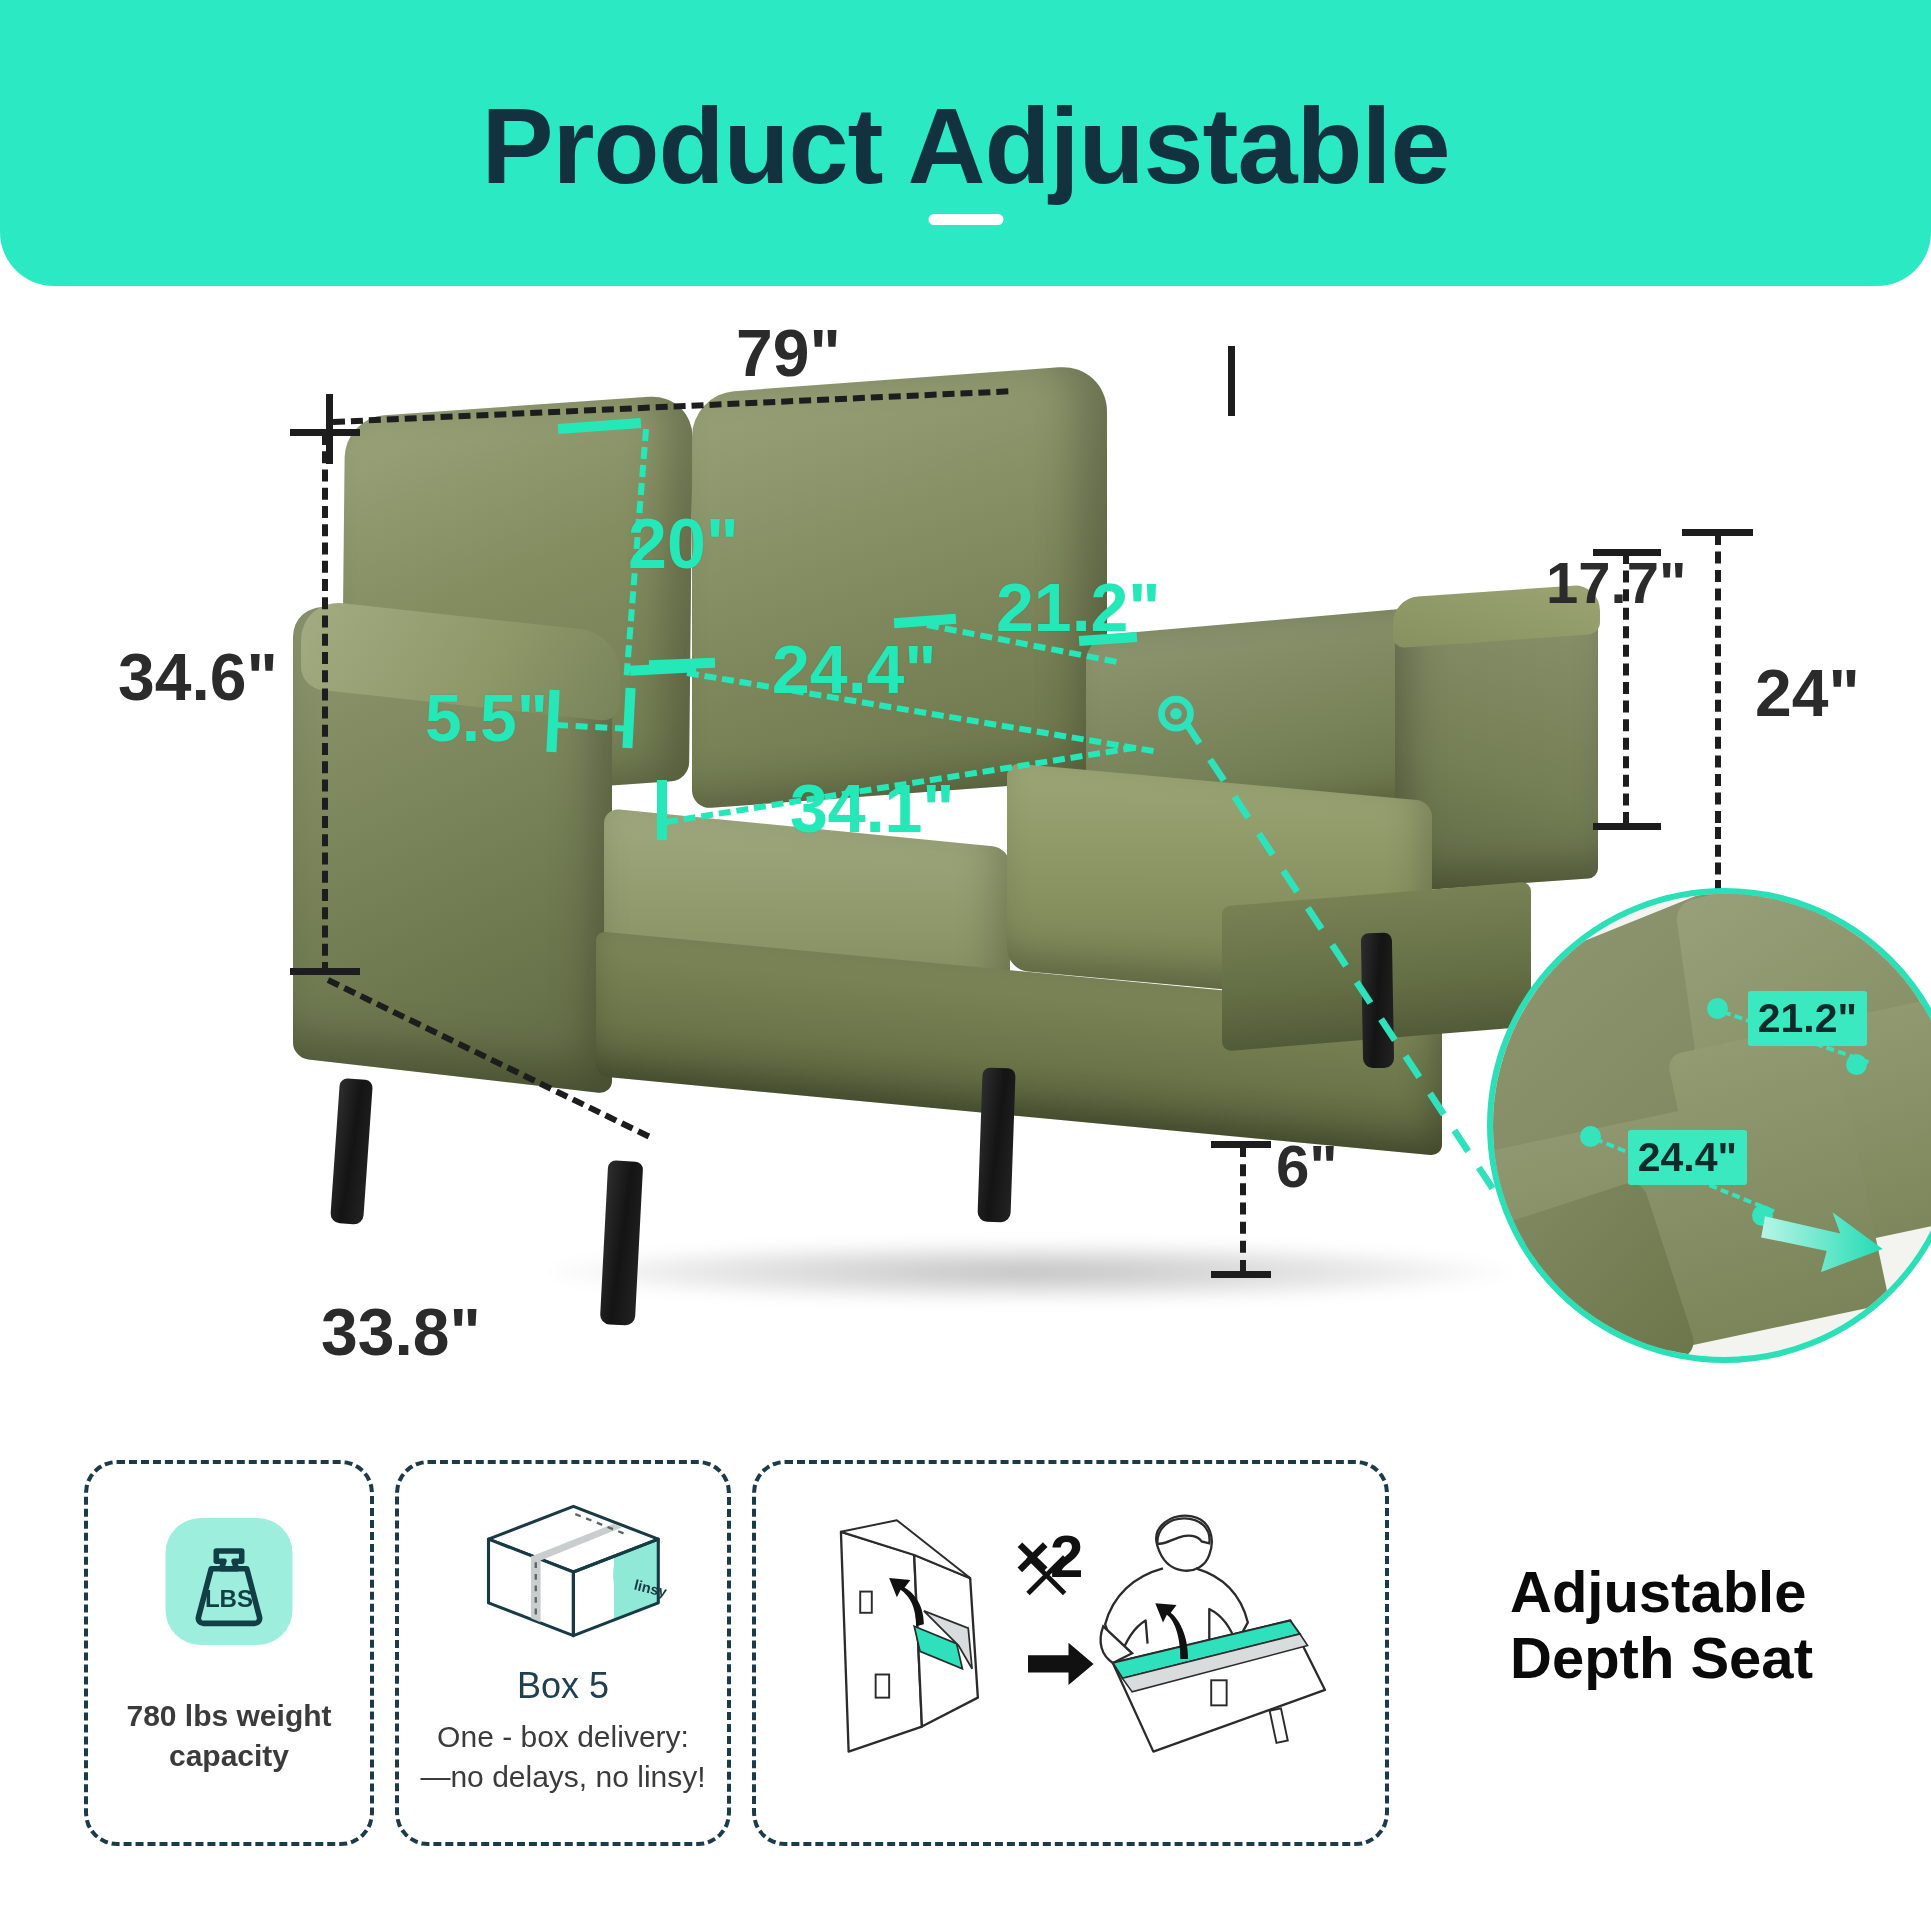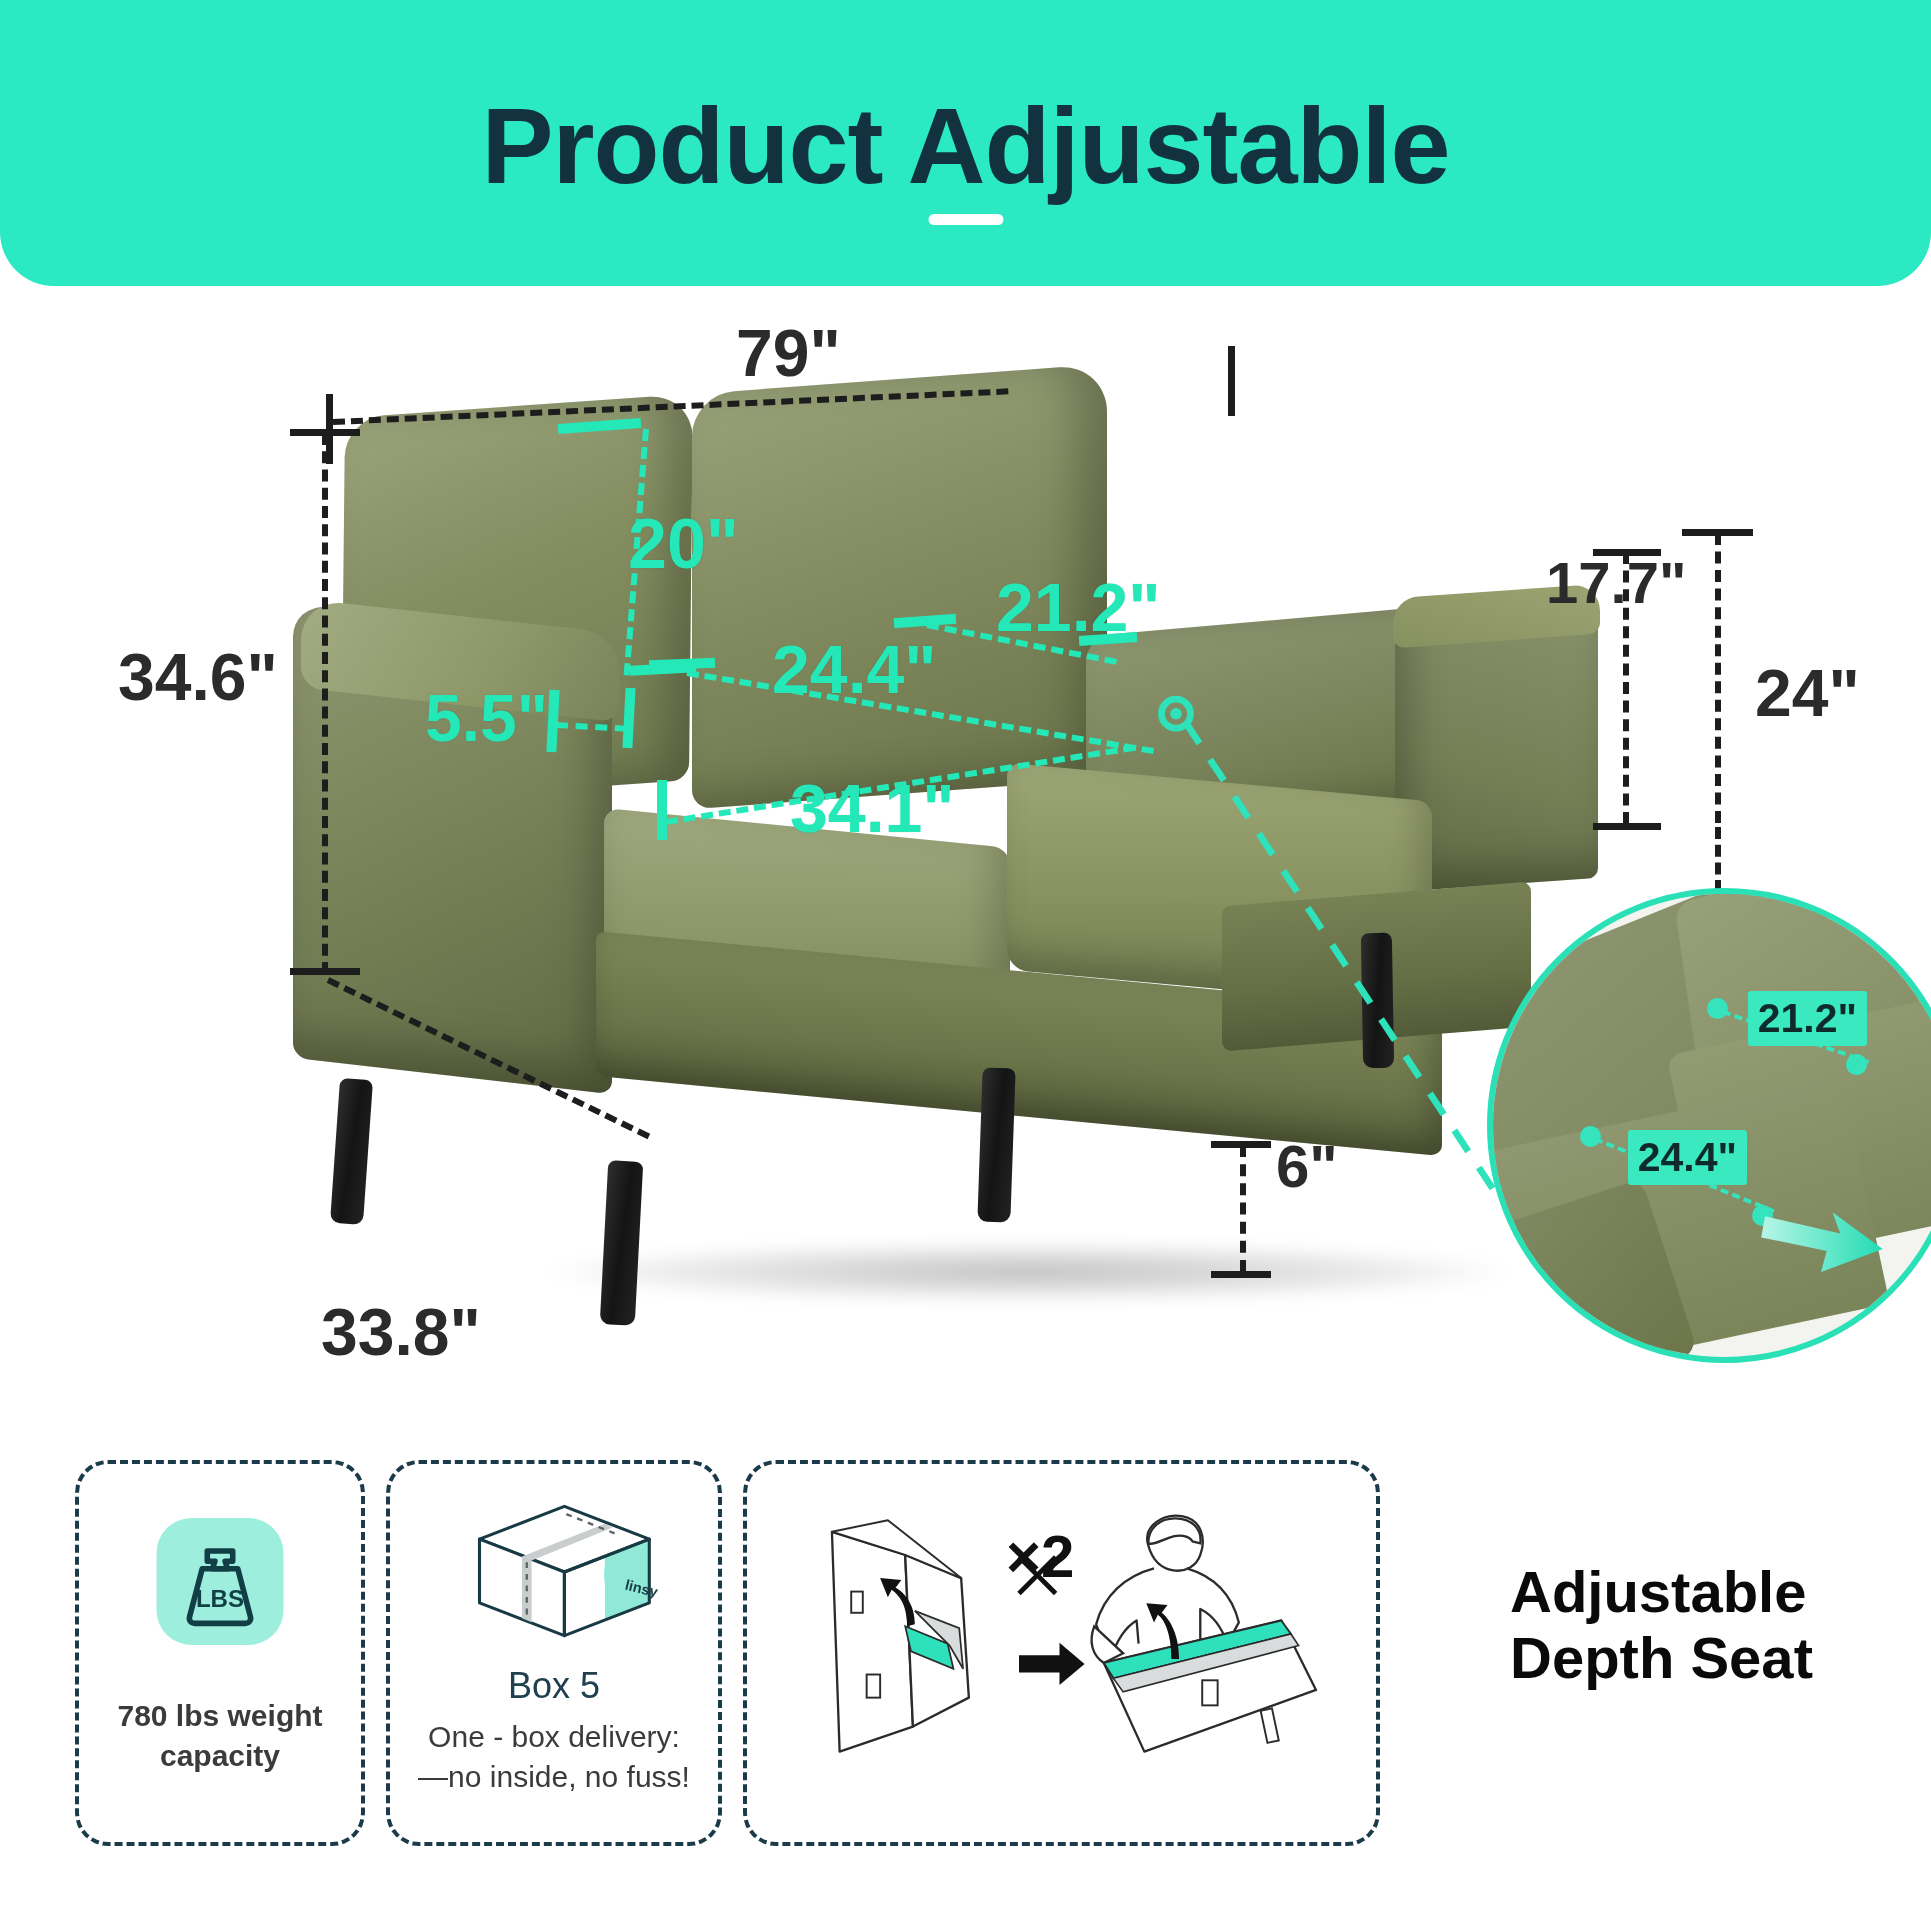--- a/index.html
+++ b/index.html
@@ -135,21 +135,21 @@
   .co-tag{position:absolute;background:#3ae9c0;color:#0f2a2a;font-weight:bold;
      padding:3.9px 9.7px;border-radius:2.9px;font-family:"Liberation Sans",sans-serif;}
   .co-dot{position:absolute;width:21px;height:21px;border-radius:50%;background:#35e3bd;}
   .co-dash{position:absolute;height:0;border-top:4.8px dashed #35e3bd;}
 
   .callout-cap{position:absolute;left:1487px;top:1559px;width:463px;
      text-align:left;font-size:58px;font-weight:bold;color:#0a0a0a;line-height:1.14;
      font-family:"Liberation Sans",sans-serif;padding-left:23px;box-sizing:border-box;}
 
   
-  .panels{position:absolute;left:0;top:1460px;width:1468px;height:406px;}
+  .panels{position:absolute;left:9px;top:1460px;width:1468px;height:406px;}
   .panel{position:absolute;top:0;border:4.8px dashed #1b3b4a;border-radius:33px;
      box-sizing:border-box;background:#fff;}
   .p1{left:75px;width:290px;height:386px;}
   .p2{left:386px;width:336px;height:386px;}
   .p3{left:743px;width:637px;height:386px;}
 
   .lbs-badge{position:absolute;left:50%;top:54px;transform:translateX(-50%);
      width:127px;height:127px;background:#9eeede;border-radius:35px;}
   .p-cap{position:absolute;left:0;width:100%;text-align:center;color:#3b3b3b;
      font-size:30px;line-height:1.32;font-family:"Liberation Sans",sans-serif;}
@@ -312,21 +312,21 @@
       <path d="M20 52 L108 86 L108 152 L20 118 Z" fill="#ffffff" stroke="#173a44" stroke-width="3.2" stroke-linejoin="round"></path>
       <path d="M196 52 L108 86 L108 152 L196 118 Z" fill="none" stroke="#173a44" stroke-width="3.2" stroke-linejoin="round"></path>
       <path d="M150 36 L64 70 L64 134 L74 138 L74 74 L158 40 Z" fill="#c9cdce"></path>
       <line x1="69" y1="76" x2="69" y2="136" stroke="#5b6566" stroke-width="2.4" stroke-dasharray="6 6"></line>
       <line x1="110" y1="26" x2="160" y2="46" stroke="#5b6566" stroke-width="2.4" stroke-dasharray="6 6"></line>
       <text x="170" y="104" font-size="15" font-weight="bold" fill="#173a44" transform="rotate(14 170 104)" font-family="Liberation Sans, sans-serif">linsy</text>
     </svg>
     <div class="p2-title" style="top:201px;">Box 5</div>
     <div class="p-cap" style="top:253px;">
       <div>One - box delivery:</div>
-      <div>—no inside, no fuss!</div>
+      <div>—no delays, no linsy!</div>
     </div>
   </div>
 
   <div class="panel p3">
     <svg style="position:absolute;left:23px;top:35px;" width="579" height="270" viewBox="0 0 600 280">
 
       <path d="M64 34 L140 58 L148 236 L72 262 Z" fill="#fff" stroke="#2b2b2b" stroke-width="2.4" stroke-linejoin="round"></path>
       <path d="M140 58 L198 82 L206 206 L148 236 Z" fill="#fff" stroke="#2b2b2b" stroke-width="2.4" stroke-linejoin="round"></path>
       <path d="M64 34 L122 22 L198 82 L140 58 Z" fill="#fff" stroke="#2b2b2b" stroke-width="2" stroke-linejoin="round"></path>
       <path d="M140 132 L184 150 L190 176 L146 158 Z" fill="#2ee0bb" stroke="#2b2b2b" stroke-width="1.8"></path>

